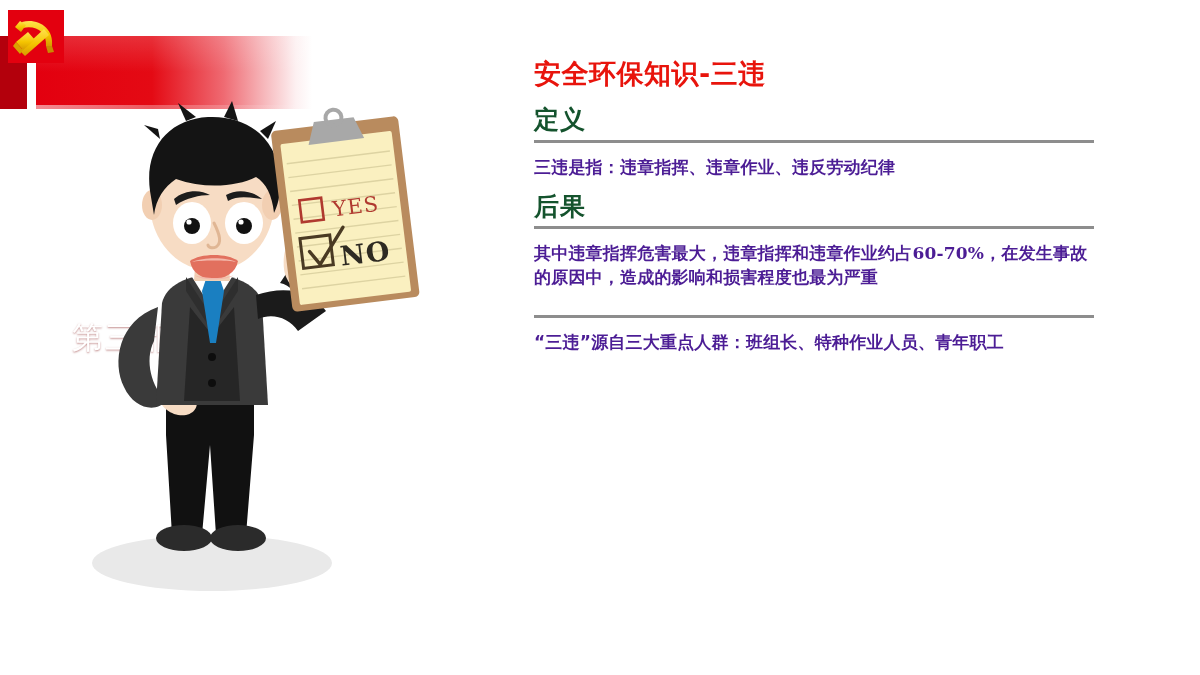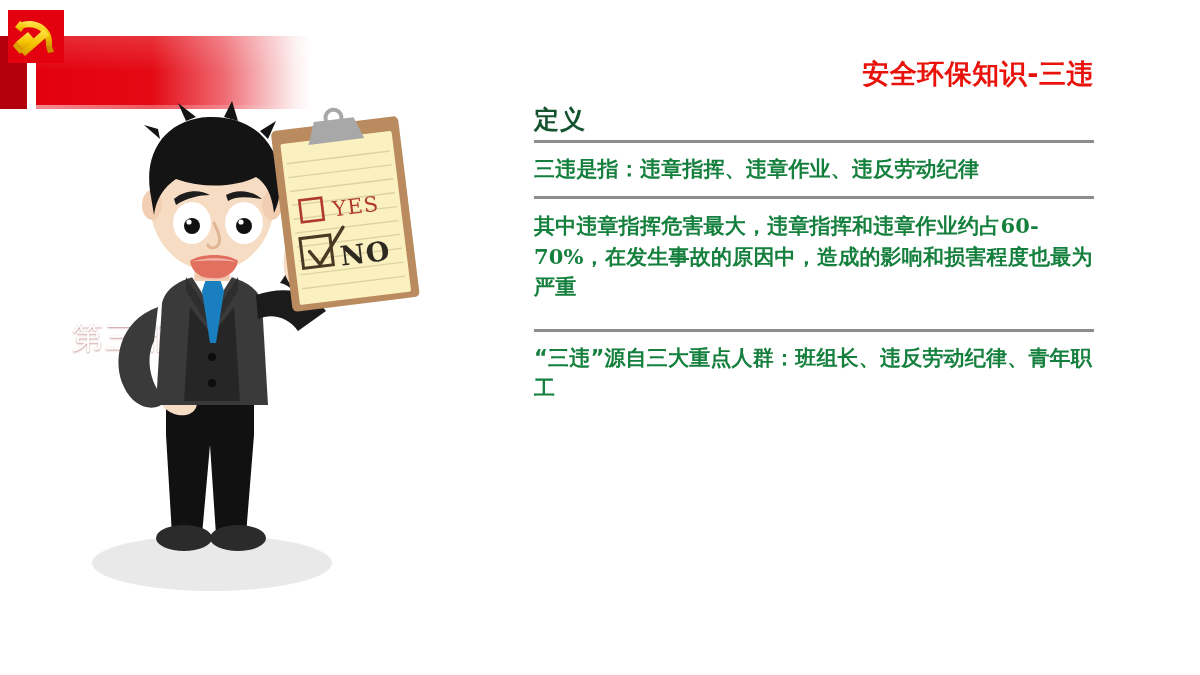--- a/index.html
+++ b/index.html
@@ -81,44 +81,44 @@
   #content {
     position: absolute;
     left: 534px;
     top: 58px;
     width: 560px;
   }
   #content-title {
     font-size: 27px;
     font-weight: bold;
     color: #e8140c;
-    text-align: right;
+    text-align: left;
     letter-spacing: 0.5px;
     margin: 0 0 14px 0;
     line-height: 1.2;
   }
   .block { margin-bottom: 2px; }
   .block-heading {
     font-size: 25px;
     font-weight: bold;
     color: #14532d;
     line-height: 1.25;
     margin: 0;
     letter-spacing: 1px;
   }
   .block-rule {
     height: 3px;
     background: #8d8d8d;
     margin: 4px 0 0 0;
     width: 560px;
   }
   .block-body {
-    font-size: 21px;
-    font-weight: bold;
-    color: #15803d;
+    font-size: 17px;
+    font-weight: bold;
+    color: #4c1d95;
     line-height: 1.42;
     margin: 12px 0 0 0;
     letter-spacing: 0.2px;
   }
   .block-body .serif-num {
     font-family: "DejaVu Serif", "Liberation Serif", serif;
     font-weight: bold;
   }
   #block-definition { margin-top: 0; }
   #block-consequence { margin-top: 12px; }
@@ -255,23 +255,24 @@
 
     <div id="content-title">安全环保知识-三违</div>
 
     <div class="block" id="block-definition">
       <div class="block-heading">定义</div>
       <div class="block-rule"></div>
       <div class="block-body">三违是指：违章指挥、违章作业、违反劳动纪律</div>
     </div>
 
     <div class="block" id="block-consequence">
+      <div class="block-heading">后果</div>
       <div class="block-rule"></div>
       <div class="block-body"><span>其中违章指挥危害最大，违章指挥和违章作业约占</span><span class="serif-num">60-70%</span><span>，在发生事故的原因中，造成的影响和损害程度也最为严重</span></div>
     </div>
 
     <div class="block" id="block-population">
       <div class="block-rule"></div>
-      <div class="block-body" id="body-population">“三违”源自三大重点人群：班组长、违反劳动纪律、青年职工</div>
+      <div class="block-body" id="body-population">“三违”源自三大重点人群：班组长、特种作业人员、青年职工</div>
     </div>
 
   </div>
 </div>
 
 </body></html>

